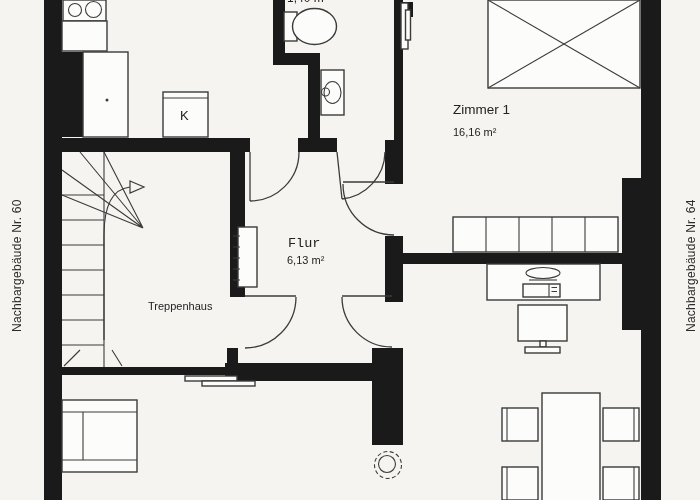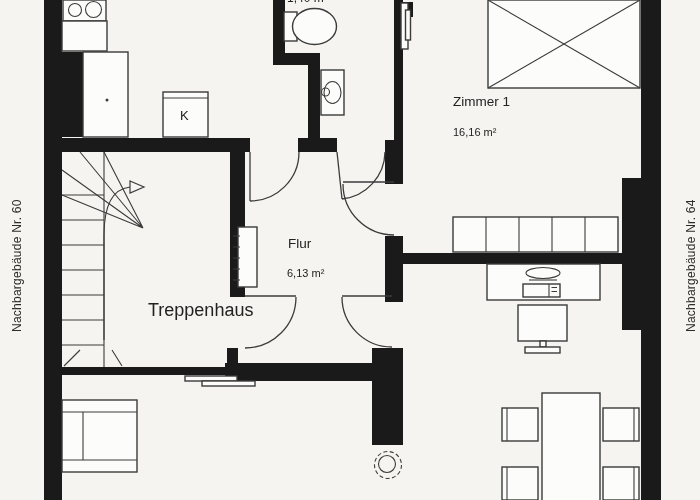--- a/index.html
+++ b/index.html
@@ -173,22 +173,22 @@
       </g>
     </g>
 
     <g>
       <rect class="furn" x="62" y="400" width="75" height="72"></rect>
       <path class="thin" d="M62,412 H137 M62,460 H137 M83,412 V460"></path>
     </g>
   </svg>
 
   <div class="lbl small-lbl" style="left:287px; top:-9px;">1,40 m²</div>
-  <div class="lbl room-name" style="left:453px; top:94px;">Zimmer 1</div>
+  <div class="lbl room-name" style="left:453px; top:102px;">Zimmer 1</div>
   <div class="lbl room-area" style="left:453px; top:126px;">16,16 m²</div>
-  <div class="lbl room-name" style="left:288px; top:236px;">Flur</div>
-  <div class="lbl room-area" style="left:287px; top:267px;">6,13 m²</div>
-  <div class="lbl" style="left:148px; top:300px; font-size:18px;">Treppenhaus</div>
+  <div class="lbl room-name" style="left:288px; top:236px;font-family:Liberation Mono, monospace;">Flur</div>
+  <div class="lbl room-area" style="left:287px; top:254px;">6,13 m²</div>
+  <div class="lbl" style="left:148px; top:300px; font-size:11px;">Treppenhaus</div>
   <div class="lbl" style="left:180px; top:108px; font-size:13px;">K</div>
 
   <div class="v-label" style="left:10px;  top:332px;">Nachbargebäude Nr. 60</div>
   <div class="v-label" style="left:684px; top:332px;">Nachbargebäude Nr. 64</div>
 </div>
 
 </body></html>

